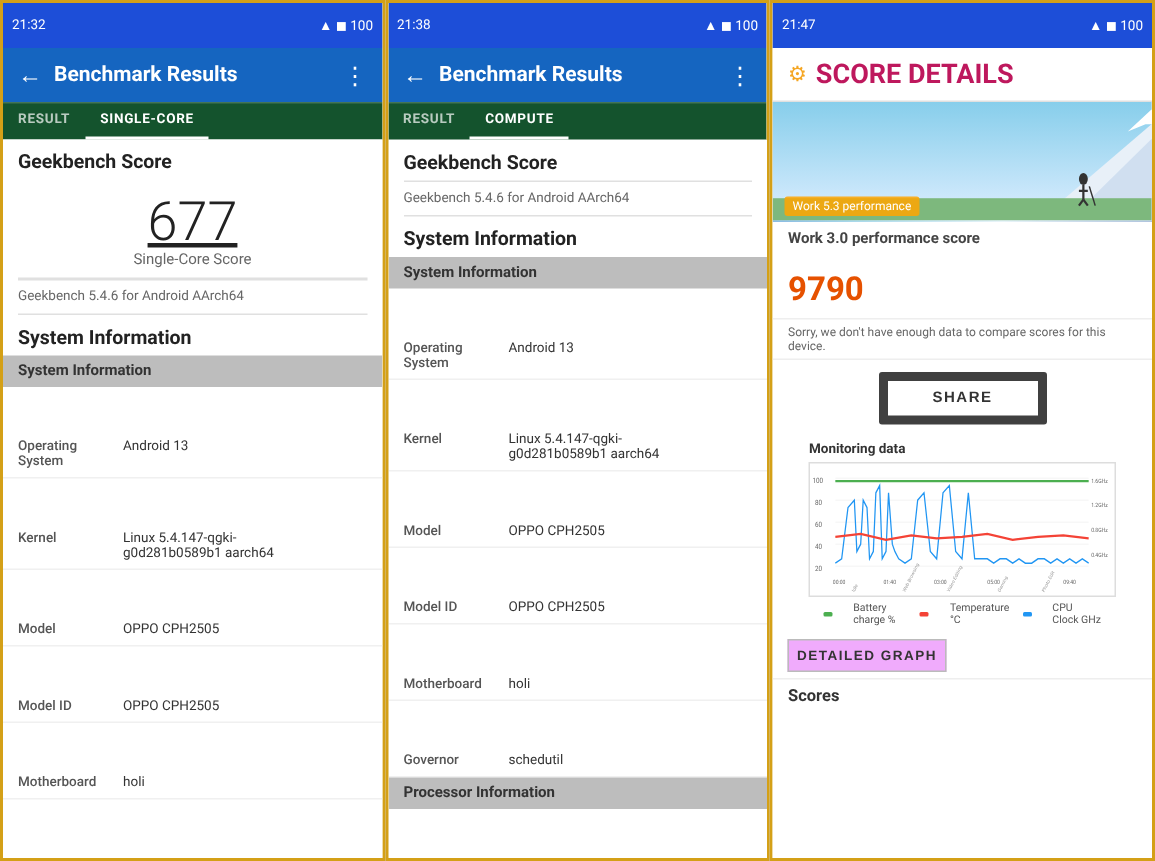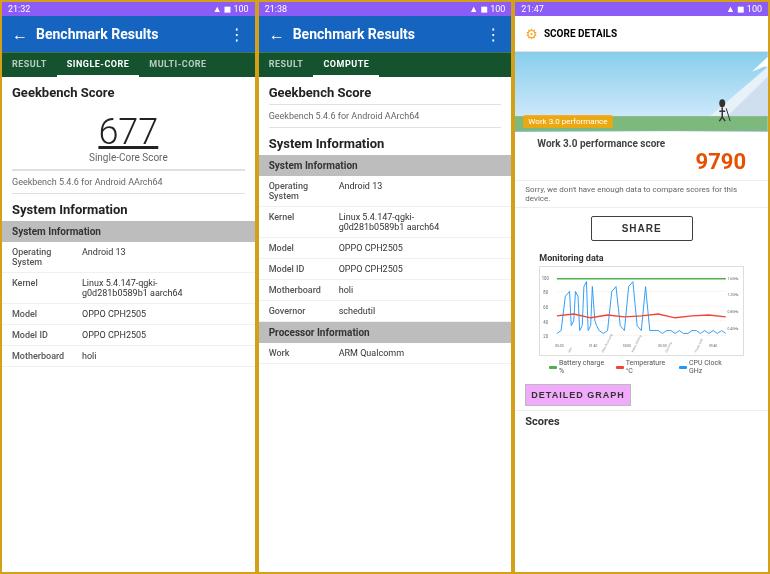--- a/index.html
+++ b/index.html
@@ -18,28 +18,28 @@
       display: flex;
       flex-direction: column;
       background: #fff;
       border: 2px solid #d4a017;
       overflow: hidden;
       position: relative;
     }
 
     
     .status-bar {
-      background: #8b5cf6;
+      background: #1d4ed8;
       color: #fff;
       font-size: 9px;
       padding: 2px 6px;
       display: flex;
       justify-content: space-between;
       align-items: center;
-      height: 14px;
+      height: 30px;
     }
     .status-icons { display: flex; gap: 3px; }
 
     
     .header {
       background: #1565c0;
       color: #fff;
       padding: 6px 10px;
       display: flex;
       align-items: center;
@@ -127,20 +127,21 @@
       font-size: 10px;
       font-weight: bold;
       color: #333;
     }
 
     .info-row {
       display: flex;
       padding: 5px 10px;
       border-bottom: 1px solid #f0f0f0;
       align-items: flex-start;
+      margin-top: 30px;
     }
     .info-label {
       font-size: 9px;
       color: #555;
       width: 70px;
       flex-shrink: 0;
       font-weight: 500;
     }
     .info-value {
       font-size: 9px;
@@ -152,23 +153,23 @@
     .panel3-header {
       background: #fff;
       padding: 6px 10px;
       display: flex;
       align-items: center;
       gap: 6px;
       border-bottom: 1px solid #e0e0e0;
       min-height: 36px;
     }
     .score-details-title {
-      font-size: 10px;
-      font-weight: bold;
-      color: #000000;
+      font-size: 18px;
+      font-weight: bold;
+      color: #be185d;
     }
     .gear-icon { font-size: 14px; color: #f5a623; }
 
     .hero-image {
       width: 100%;
       height: 80px;
       background: linear-gradient(135deg, #5c8fd6 0%, #a8d8ea 40%, #e8f4f8 70%, #b0c4de 100%);
       position: relative;
       display: flex;
       align-items: flex-end;
@@ -178,49 +179,48 @@
       background: rgba(255,165,0,0.85);
       color: #fff;
       font-size: 8px;
       padding: 2px 5px;
       border-radius: 2px;
       position: relative;
       z-index: 1;
     }
 
     .work-score-section {
-      padding: 6px 22px;
+      padding: 6px 10px;
       border-bottom: 1px solid #eee;
     }
     .work-score-label {
       font-size: 10px;
       color: #444;
       font-weight: bold;
     }
     .work-score-row {
       display: flex;
       align-items: baseline;
       gap: 4px;
-      margin-top: 0;
-      justify-content: flex-end;
+      margin-top: 16px;
     }
     .work-score-num { font-size: 22px; font-weight: bold; color: #e65100; }
 
     .work-note {
       font-size: 8px;
       color: #666;
       padding: 4px 10px;
       border-bottom: 1px solid #eee;
     }
 
     .share-btn {
       display: block;
       margin: 8px auto;
       padding: 6px 30px;
-      border: 1px solid #404040;
+      border: 6px solid #404040;
       background: #fff;
       font-size: 10px;
       font-weight: bold;
       letter-spacing: 1px;
       color: #333;
       cursor: pointer;
       border-radius: 2px;
     }
 
     .monitoring-section {
@@ -243,21 +243,21 @@
       overflow: hidden;
     }
 
     .chart-legend {
       display: flex;
       gap: 8px;
       padding: 3px 10px;
       font-size: 7px;
       color: #555;
     }
-    .legend-item { display: flex; align-items: center; gap: 2px; }
+    .legend-item { display: flex; align-items: center; gap: 14px; }
     .legend-dot {
       width: 8px; height: 3px; border-radius: 1px;
     }
 
     .detail-graph-btn {
       display: block;
       margin: 4px 10px;
       padding: 5px;
       border: 1px solid #bbb;
       background: #f0abfc;
@@ -297,21 +297,20 @@
 
   <div class="header">
     <span class="header-back">←</span>
     <span class="header-title">Benchmark Results</span>
     <span class="header-menu">⋮</span>
   </div>
 
   <div class="tab-bar">
     <div class="tab">RESULT</div>
     <div class="tab active">SINGLE-CORE</div>
-    <div class="tab">MULTI-CORE</div>
   </div>
 
   <div class="content">
     <div class="section-heading">Geekbench Score</div>
 
     <div class="score-block">
       <div class="score-number">677</div>
       <div class="score-label">Single-Core Score</div>
     </div>
 
@@ -451,21 +450,21 @@
         <rect x="0" y="65" width="256" height="15" fill="#7db87d"></rect>
 
         <ellipse cx="210" cy="52" rx="3" ry="4" fill="#333"></ellipse>
         <line x1="210" y1="56" x2="210" y2="66" stroke="#333" stroke-width="1.5"></line>
         <line x1="207" y1="60" x2="213" y2="60" stroke="#333" stroke-width="1.5"></line>
         <line x1="210" y1="66" x2="207" y2="70" stroke="#333" stroke-width="1.5"></line>
         <line x1="210" y1="66" x2="213" y2="70" stroke="#333" stroke-width="1.5"></line>
 
         <line x1="214" y1="57" x2="218" y2="70" stroke="#333" stroke-width="1"></line>
       </svg>
-      <span class="hero-badge">Work 3.0 performance</span>
+      <span class="hero-badge">Work 5.3 performance</span>
     </div>
 
     <div class="work-score-section">
       <div class="work-score-label">Work 3.0 performance score</div>
       <div class="work-score-row">
         <span class="work-score-num">9790</span>
       </div>
     </div>
 
     <div class="work-note">Sorry, we don't have enough data to compare scores for this device.</div>

